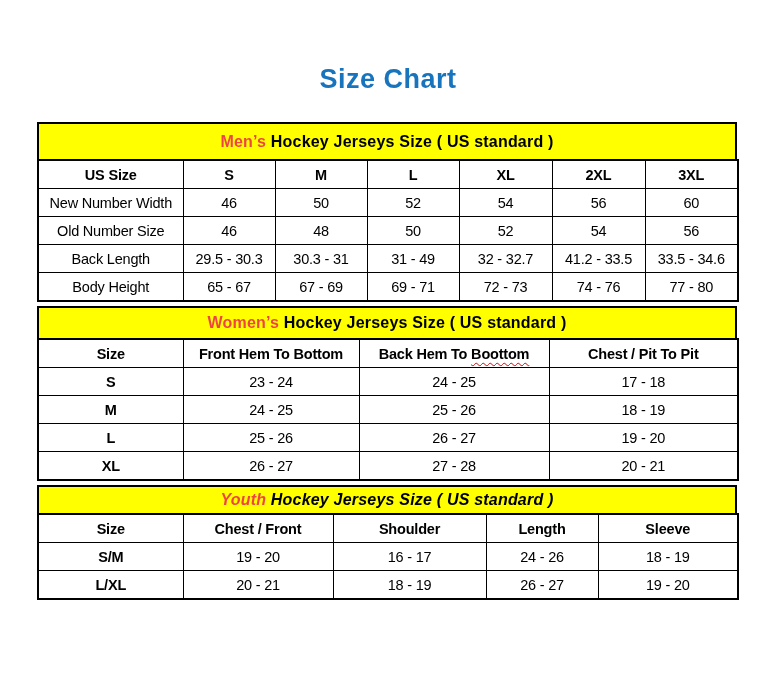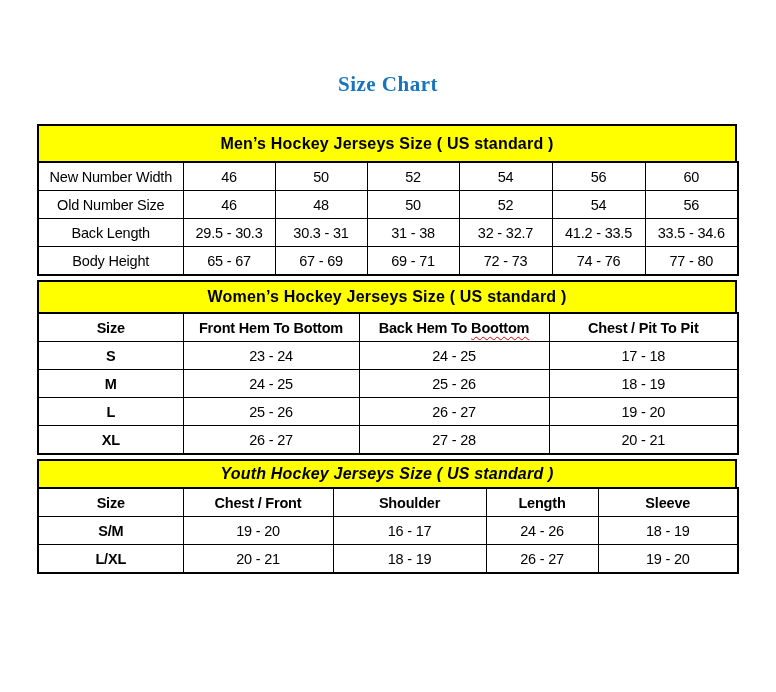--- a/index.html
+++ b/index.html
@@ -6,38 +6,37 @@
     margin: 0; padding: 0;
     width: 776px; height: 692px;
     background: #ffffff;
     overflow: hidden;
     font-family: "Liberation Sans", sans-serif;
     color: #000000;
   }
   .page { padding-top: 64px; }
   .page-title {
     text-align: center;
-    font-size: 21px;
+    font-size: 27px;
     font-weight: bold;
     color: #1874BC;
-    margin: 8px 0 27px 0;
+    margin: 0 0 27px 0;
     letter-spacing: 0.5px;
-    font-family: Liberation Serif, serif;
   }
   .chart { width: 700px; margin-left: 37px; }
   .section { margin-bottom: 4px; }
   .banner {
     background: #FFFF00;
     border: 2px solid #000000;
     text-align: center;
     font-weight: bold;
     font-size: 16px;
     letter-spacing: 0.2px;
   }
-  .banner .hl { color: #000000; }
+  .banner .hl { color: #ef4444; }
   .banner-men   { line-height: 35px; height: 35px; }
   .banner-women { line-height: 30px; height: 30px; }
   .banner-youth { line-height: 26px; height: 26px; font-style: italic; }
   table {
     border-collapse: collapse;
     table-layout: fixed;
     width: 700px;
     margin-top: -2px;
     border: 2px solid #000000;
   }
@@ -74,20 +73,29 @@
         <colgroup>
           <col style="width:145px">
             <col style="width:92px">
             <col style="width:92px">
             <col style="width:92px">
             <col style="width:93px">
             <col style="width:93px">
             <col style="width:93px">
         </colgroup>
         <tbody>
+            <tr>
+          <th>US Size</th>
+          <th>S</th>
+          <th>M</th>
+          <th>L</th>
+          <th>XL</th>
+          <th>2XL</th>
+          <th>3XL</th>
+        </tr>
         <tr>
           <td>New Number Width</td>
           <td>46</td>
           <td>50</td>
           <td>52</td>
           <td>54</td>
           <td>56</td>
           <td>60</td>
         </tr>
         <tr>
@@ -96,21 +104,21 @@
           <td>48</td>
           <td>50</td>
           <td>52</td>
           <td>54</td>
           <td>56</td>
         </tr>
         <tr>
           <td>Back Length</td>
           <td>29.5 - 30.3</td>
           <td>30.3 - 31</td>
-          <td>31 - 38</td>
+          <td>31 - 49</td>
           <td>32 - 32.7</td>
           <td>41.2 - 33.5</td>
           <td>33.5 - 34.6</td>
         </tr>
         <tr>
           <td>Body Height</td>
           <td>65 - 67</td>
           <td>67 - 69</td>
           <td>69 - 71</td>
           <td>72 - 73</td>

